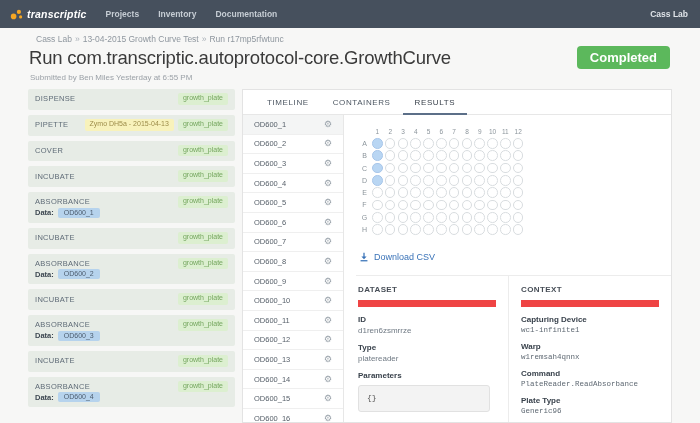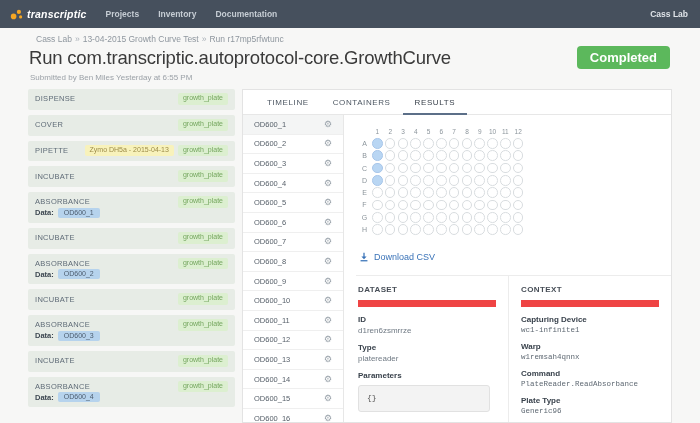--- a/index.html
+++ b/index.html
@@ -104,31 +104,31 @@
       <div class="card">
         <div class="card-row">
           <span class="op">DISPENSE</span>
           <span class="tags">
             <span class="tag ref">growth_plate</span>
           </span>
         </div>
       </div>
       <div class="card">
         <div class="card-row">
+          <span class="op">PIPETTE</span>
+          <span class="tags">
+            <span class="tag aliquot">Zymo DH5a - 2015-04-13</span>
+            <span class="tag ref">growth_plate</span>
+          </span>
+        </div>
+      </div>
+      <div class="card">
+        <div class="card-row">
           <span class="op">COVER</span>
           <span class="tags">
-            <span class="tag ref">growth_plate</span>
-          </span>
-        </div>
-      </div>
-      <div class="card">
-        <div class="card-row">
-          <span class="op">PIPETTE</span>
-          <span class="tags">
-            <span class="tag aliquot">Zymo DH5a - 2015-04-13</span>
             <span class="tag ref">growth_plate</span>
           </span>
         </div>
       </div>
       <div class="card">
         <div class="card-row">
           <span class="op">INCUBATE</span>
           <span class="tags">
             <span class="tag ref">growth_plate</span>
           </span>

